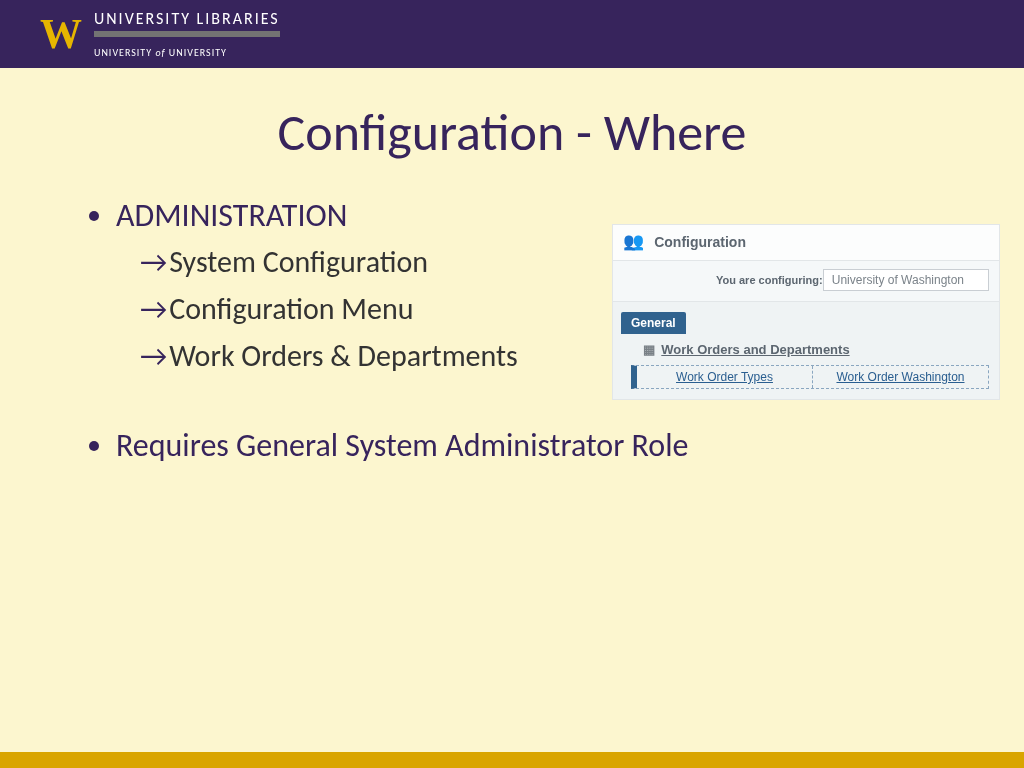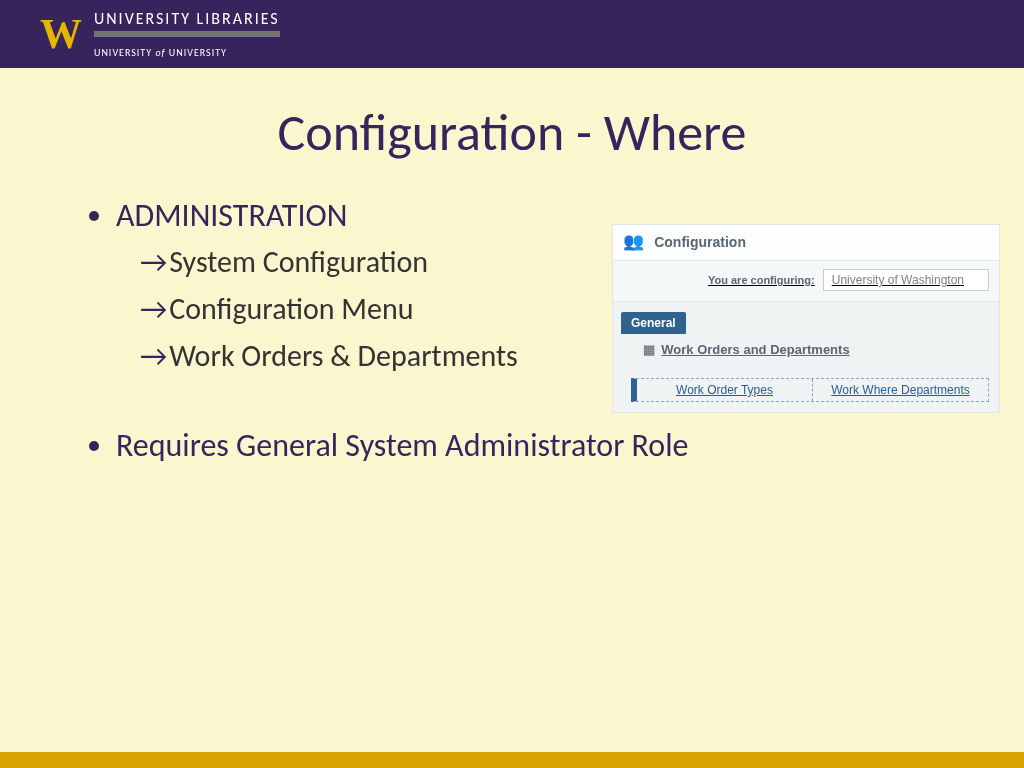--- a/index.html
+++ b/index.html
@@ -98,26 +98,25 @@
     gap: 10px;
     padding: 6px 10px 8px 10px;
     border-bottom: 1px solid #e2e6e8;
     background: #fcfdfd;
   }
   .shot-head .icon { color: #9aa2a7; font-size: 17px; }
   .shot-head .title { font-weight: bold; color: #5c6670; font-size: 14px; }
   .shot-row {
     display: flex;
     align-items: center;
-    gap: 8px;
+    gap: 0;
     padding: 8px 10px 10px 10px;
     justify-content: flex-end;
     background: #f5f8f9;
     border-bottom: 1px solid #e2e6e8;
-    text-decoration: underline;
   }
   .shot-row .lbl { color: #5c6670; font-weight: bold; font-size: 11px; }
   .shot-row .field {
     border: 1px solid #c9ced3;
     background: #fff;
     color: #7b838a;
     padding: 3px 24px 3px 8px;
     font-size: 12px;
     position: relative;
   }
@@ -142,21 +141,21 @@
     content: "▦";
     color: #7a8187;
     margin-right: 6px;
     text-decoration: none;
     display: inline-block;
   }
   .links-row {
     display: flex;
     border: 1px dashed #8aa6c0;
     border-left: 6px solid #30628e;
-    margin: 21px 2px 2px 10px;
+    margin: 8px 2px 2px 10px;
   }
   .links-row a {
     flex: 1;
     text-align: center;
     padding: 4px 6px;
     color: #2a5e90;
     text-decoration: underline;
     font-size: 12px;
   }
   .links-row a + a { border-left: 1px dashed #8aa6c0; }
@@ -204,19 +203,19 @@
     </div>
     <div class="shot-row">
       <span class="lbl">You are configuring:</span>
       <span class="field">University of Washington</span>
     </div>
     <div class="shot-tabs">
       <span class="tab">General</span>
       <div class="section-title">Work Orders and Departments</div>
       <div class="links-row">
         <a>Work Order Types</a>
-        <a>Work Where Departments</a>
+        <a>Work Order Washington</a>
       </div>
     </div>
   </div>
 </div>
 
 <div class="bottom-bar"></div>
 
 </body></html>

